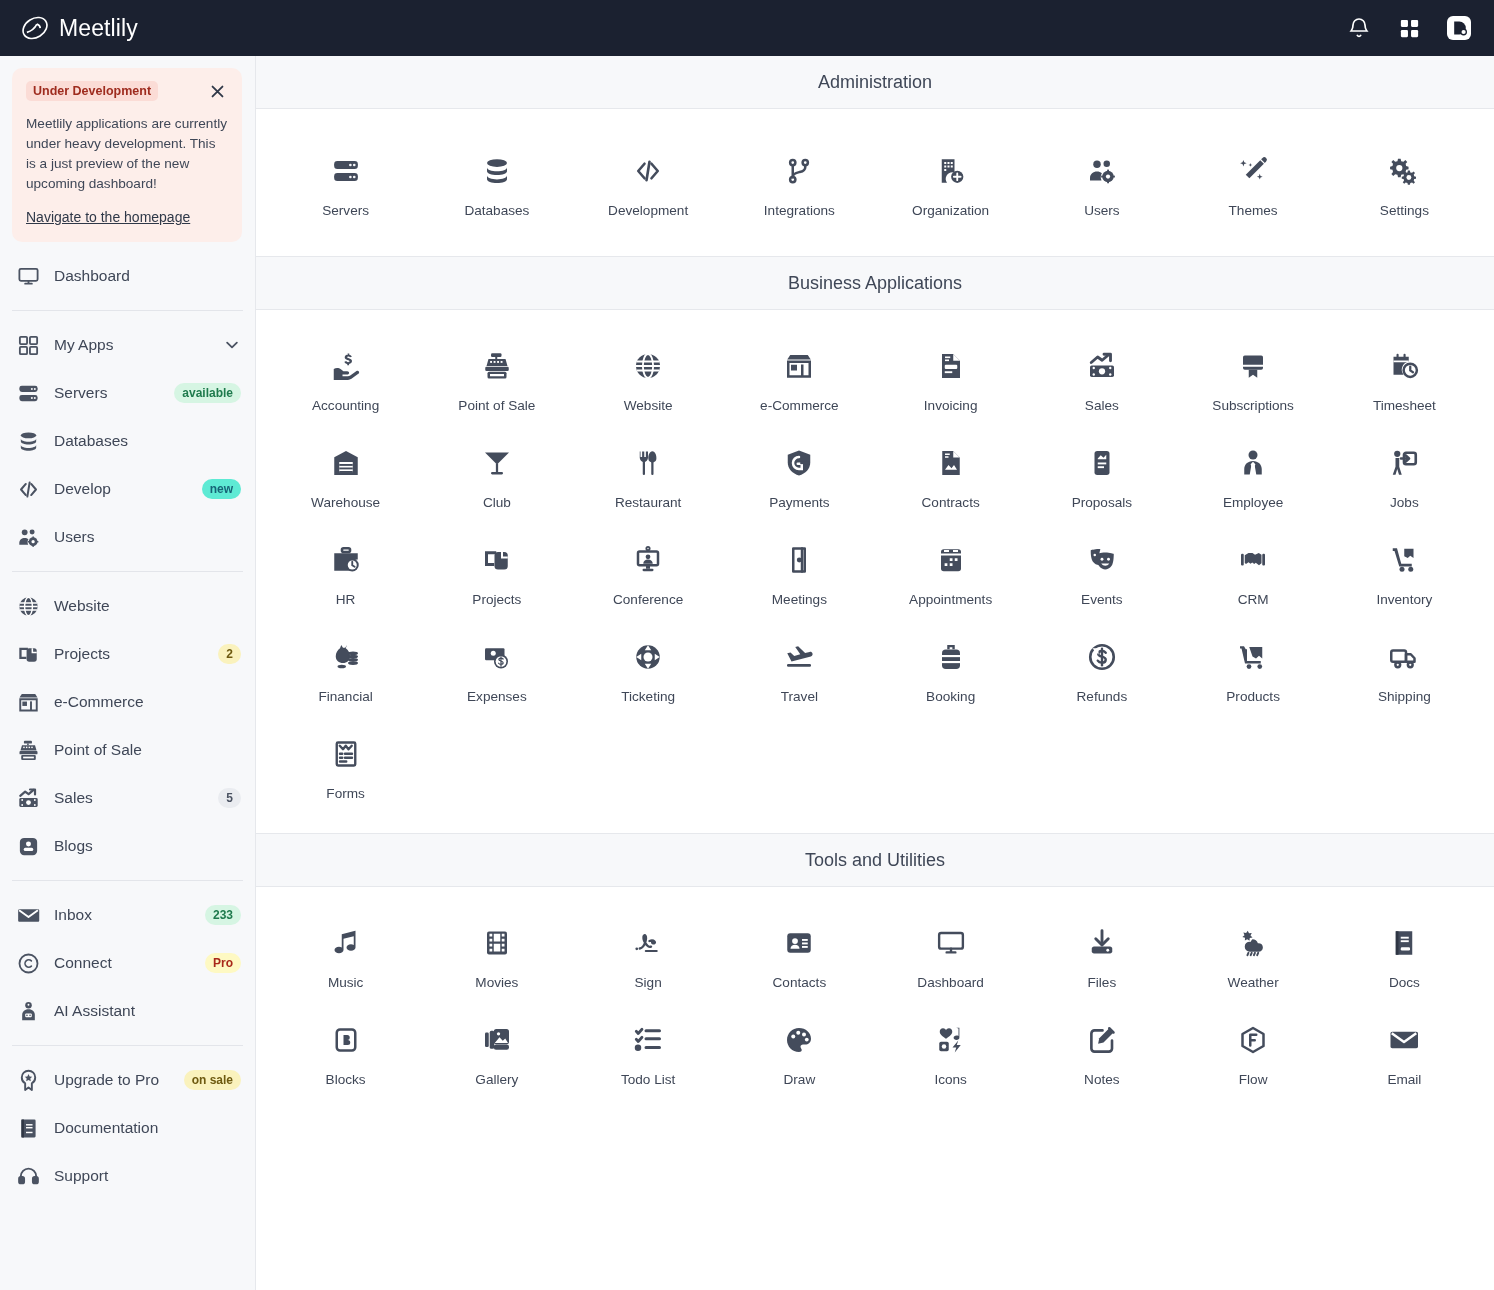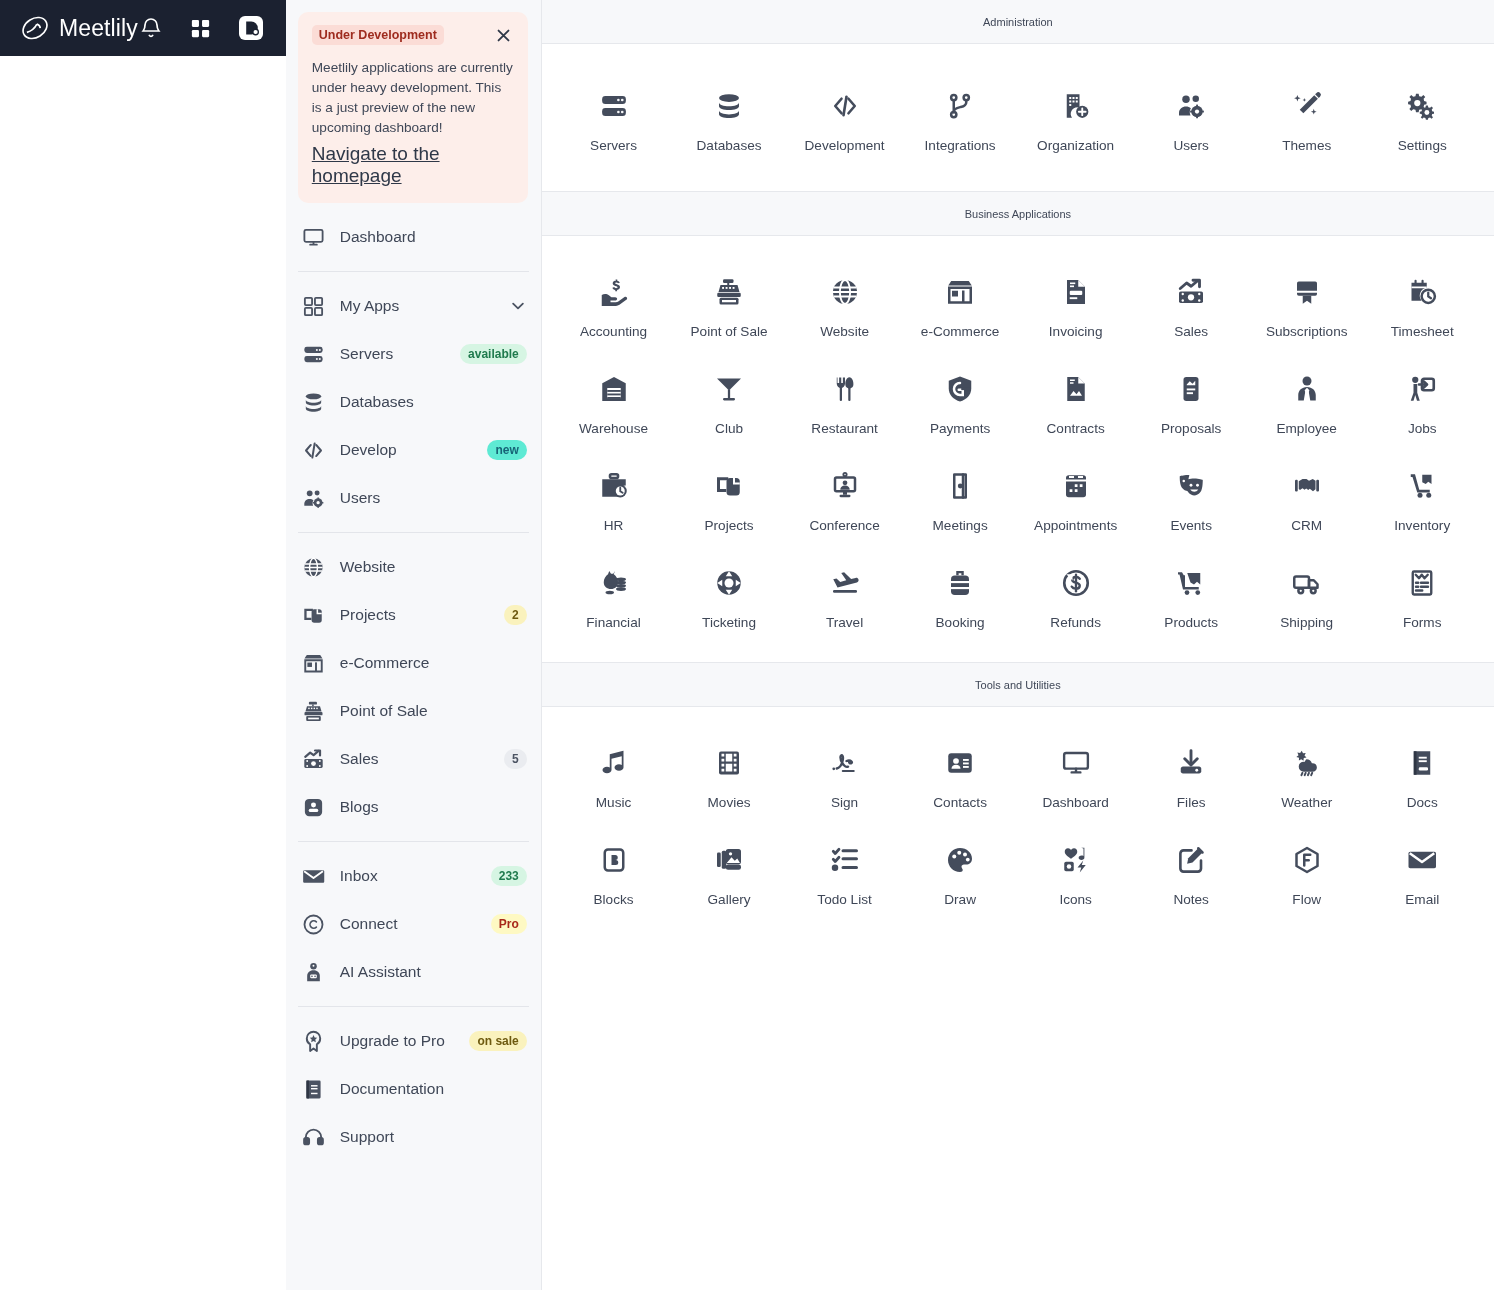--- a/index.html
+++ b/index.html
@@ -4,21 +4,21 @@
 <style>
   * { box-sizing: border-box; margin: 0; padding: 0; }
   html, body {
     width: 1494px;
     height: 1290px;
     font-family: "Liberation Sans", sans-serif;
     background: #ffffff;
     overflow: hidden;
     color: #3f4757;
   }
-  .app { width: 1494px; height: 1290px; display: flex; }
+  .app { width: 1494px; height: 1290px; display: flex; flex-direction: column; }
 
   
   .topbar {
     height: 56px; flex: 0 0 56px;
     background: #1b2130;
     display: flex; align-items: center; justify-content: space-between;
     padding: 0 22px 0 20px;
   }
   .brand { display: flex; align-items: center; gap: 9px; }
   .brand-name { color: #ffffff; font-size: 23px; letter-spacing: .1px; }
@@ -45,21 +45,21 @@
   }
   .alert-head { display: flex; align-items: flex-start; justify-content: space-between; }
   .alert-tag {
     background: #fbdcd6; color: #9e2b1e;
     font-size: 12.5px; font-weight: 700;
     padding: 3px 7px; border-radius: 5px; display: inline-block;
   }
   .alert-close { cursor: pointer; line-height: 0; padding: 2px; }
   .alert-text { margin-top: 12px; font-size: 13.6px; line-height: 1.48; color: #3f4757; }
   .alert-link {
-    display: inline-block; margin-top: 5px; font-size: 19px;
+    display: inline-block; margin-top: 15px; font-size: 14px;
     color: #2f3848; text-decoration: underline; cursor: pointer;
   }
 
   .nav-group { padding: 10px 0 10px 0; }
   .nav-divider { height: 1px; background: #e3e5ea; margin: 0 12px; }
   .nav-item {
     display: flex; align-items: center; gap: 14px;
     height: 48px; padding: 0 14px 0 16px; cursor: pointer;
     font-size: 15.5px; color: #3f4757;
   }
@@ -73,21 +73,21 @@
   .badge.pink  { background: #fef9c3; color: #a8281a; }
   .chev { color: #4b5362; display: flex; align-items: center; }
 
   
   .main { flex: 1 1 auto; min-width: 0; overflow: hidden; background: #ffffff; }
   .section-header {
     background: #f7f8fa;
     border-bottom: 1px solid #e6e8ec;
     border-top: 1px solid #e6e8ec;
     text-align: center;
-    font-size: 11px;
+    font-size: 18px;
     color: #3f4757;
     padding: 16px 0 15px 0;
   }
   .section-header.first { border-top: none; }
   .grid {
     display: grid;
     grid-template-columns: repeat(8, 1fr);
     padding: 22px 14px 22px 14px;
     row-gap: 6px;
   }
@@ -790,20 +790,32 @@
                 <ellipse cx="17.6" cy="14.2" rx="4.0" ry="1.5"></ellipse>
                 <ellipse cx="17.6" cy="16.8" rx="4.0" ry="1.5"></ellipse>
                 <ellipse cx="8.6" cy="19.6" rx="3.4" ry="1.4"></ellipse>
               </svg>
             </div>
             <div class="tile-label">Financial</div>
           </div>
           <div class="tile">
             <div class="tile-ico">
               <svg width="30" height="30" viewBox="0 0 24 24" fill="#444c5c" stroke="none">
+                <rect x="2.4" y="5.0" width="15.6" height="9.6" rx="1.0"></rect>
+                <circle cx="9.0" cy="9.0" r="2.0" fill="#ffffff"></circle>
+                <circle cx="15.2" cy="15.6" r="5.6" fill="#444c5c"></circle>
+                <circle cx="15.2" cy="15.6" r="4.3" fill="#ffffff"></circle>
+                <path d="M16.9 13.6c-.4-.5-1.0-.8-1.7-.8-1.0 0-1.7.5-1.7 1.2 0 1.7 3.4.7 3.4 2.6 0 .8-.8 1.3-1.8 1.3-.8 0-1.4-.3-1.8-.9M15.2 11.8v7.6" fill="none" stroke="#444c5c" stroke-width="1.0" stroke-linecap="round"></path>
+              </svg>
+            </div>
+            <div class="tile-label">Expenses</div>
+          </div>
+          <div class="tile">
+            <div class="tile-ico">
+              <svg width="30" height="30" viewBox="0 0 24 24" fill="#444c5c" stroke="none">
                 <circle cx="12" cy="12" r="9.4"></circle>
                 <circle cx="12" cy="12" r="3.6" fill="#ffffff"></circle>
                 <path d="M12 2.6l2.6 4.0h-5.2zM12 21.4l2.6-4.0h-5.2zM2.6 12l4.0-2.6v5.2zM21.4 12l-4.0-2.6v5.2z" fill="#ffffff"></path>
               </svg>
             </div>
             <div class="tile-label">Ticketing</div>
           </div>
           <div class="tile">
             <div class="tile-ico">
               <svg width="30" height="30" viewBox="0 0 24 24" fill="#444c5c" stroke="none">

